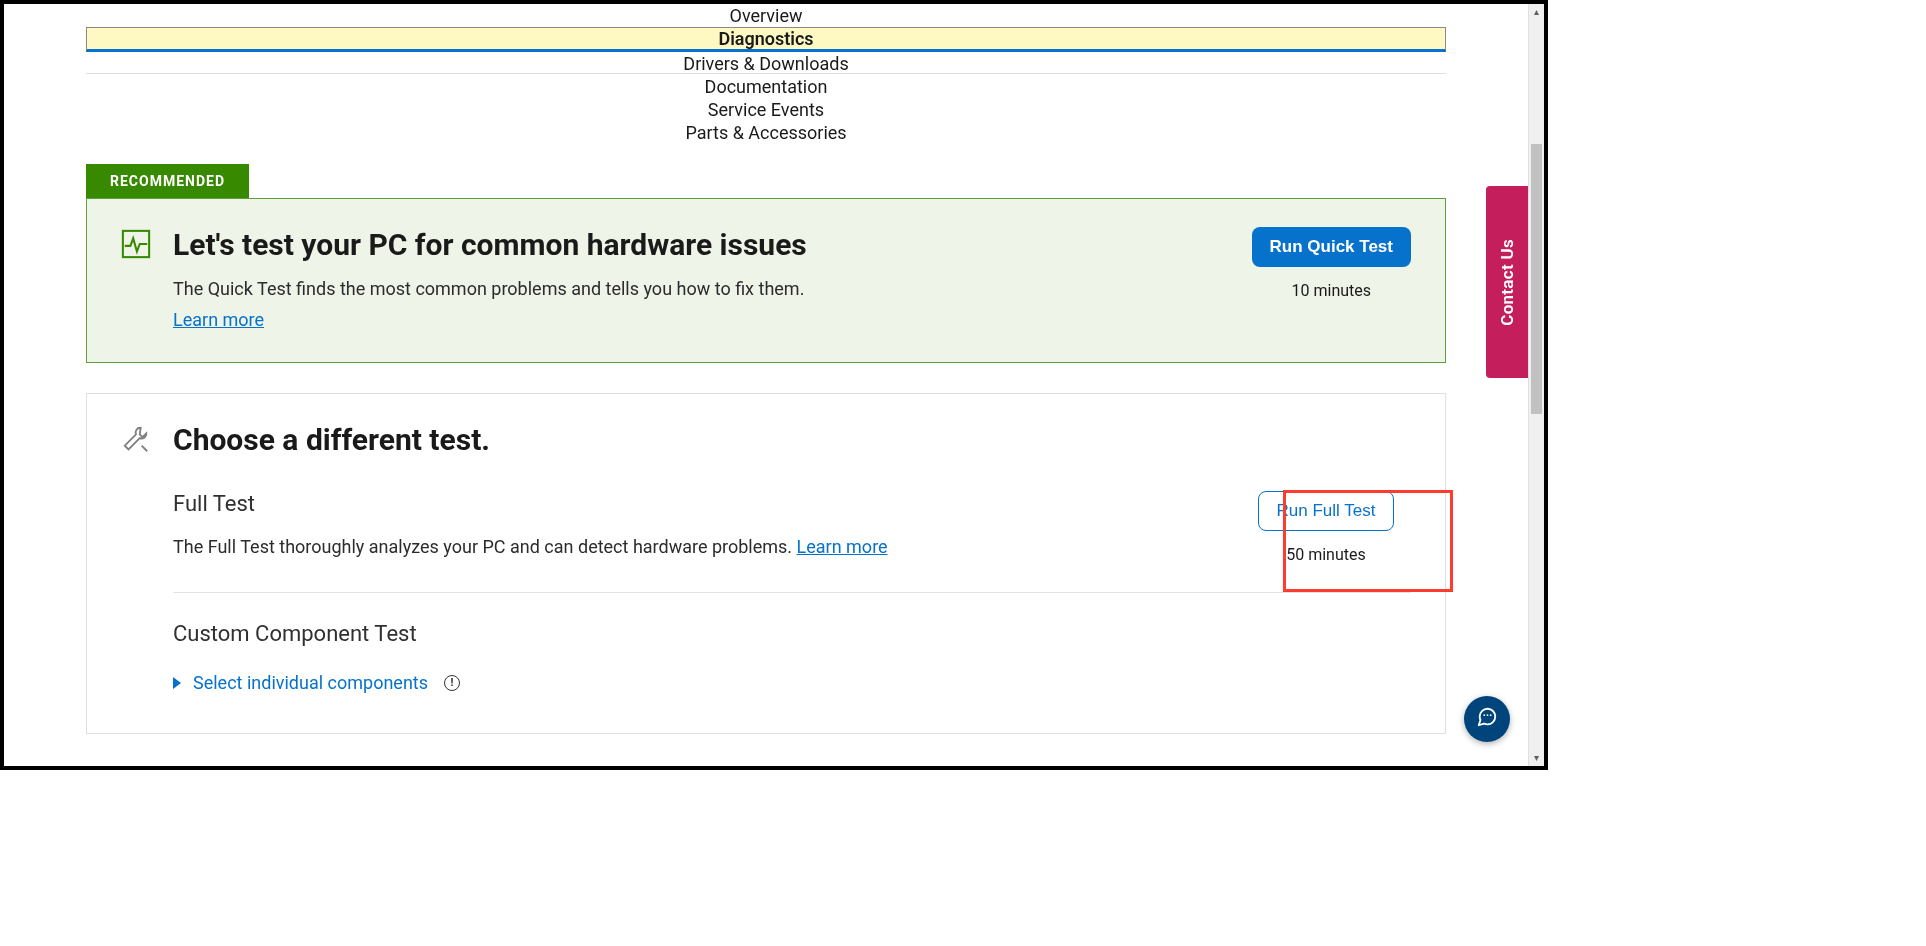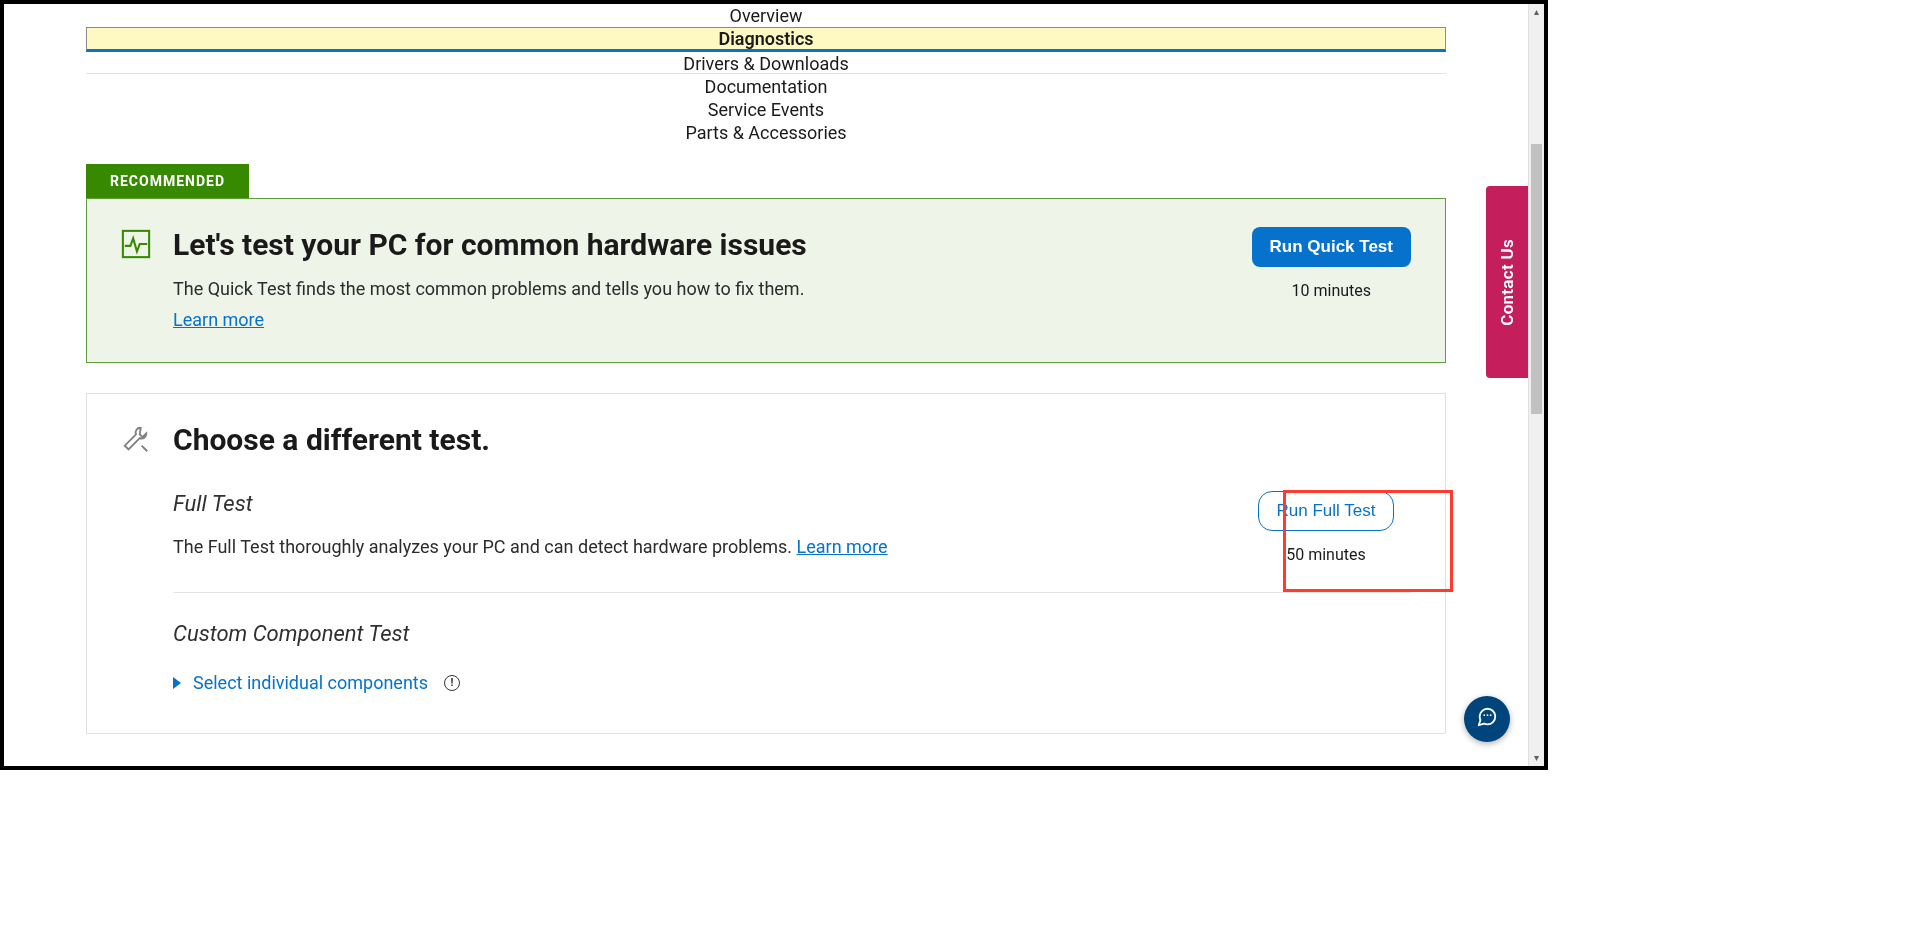--- a/index.html
+++ b/index.html
@@ -176,36 +176,35 @@
     display: flex;
     align-items: flex-start;
   }
   .section-row .left { flex: 1; }
   .section-row .right { flex: 0 0 170px; text-align: center; }
   .section-row h3 {
     font-size: 22px;
     font-weight: 400;
     color: #303030;
     margin-bottom: 20px;
-    font-style: italic;
   }
   .section-row p {
     font-size: 18px;
     color: #2c2c2c;
   }
   .section-row a { color: #0672cb; text-decoration: underline; }
   .btn-outline {
     display: inline-block;
     background: #fff;
     color: #0672cb;
     border: 1px solid #0672cb;
     font-size: 17px;
     font-weight: 400;
     padding: 9px 18px;
-    border-radius: 14px;
+    border-radius: 8px;
     cursor: pointer;
     white-space: nowrap;
   }
   .highlight-box {
     position: absolute;
     border: 3px solid #ff3b30;
     pointer-events: none;
   }
   .divider {
     border: none;

